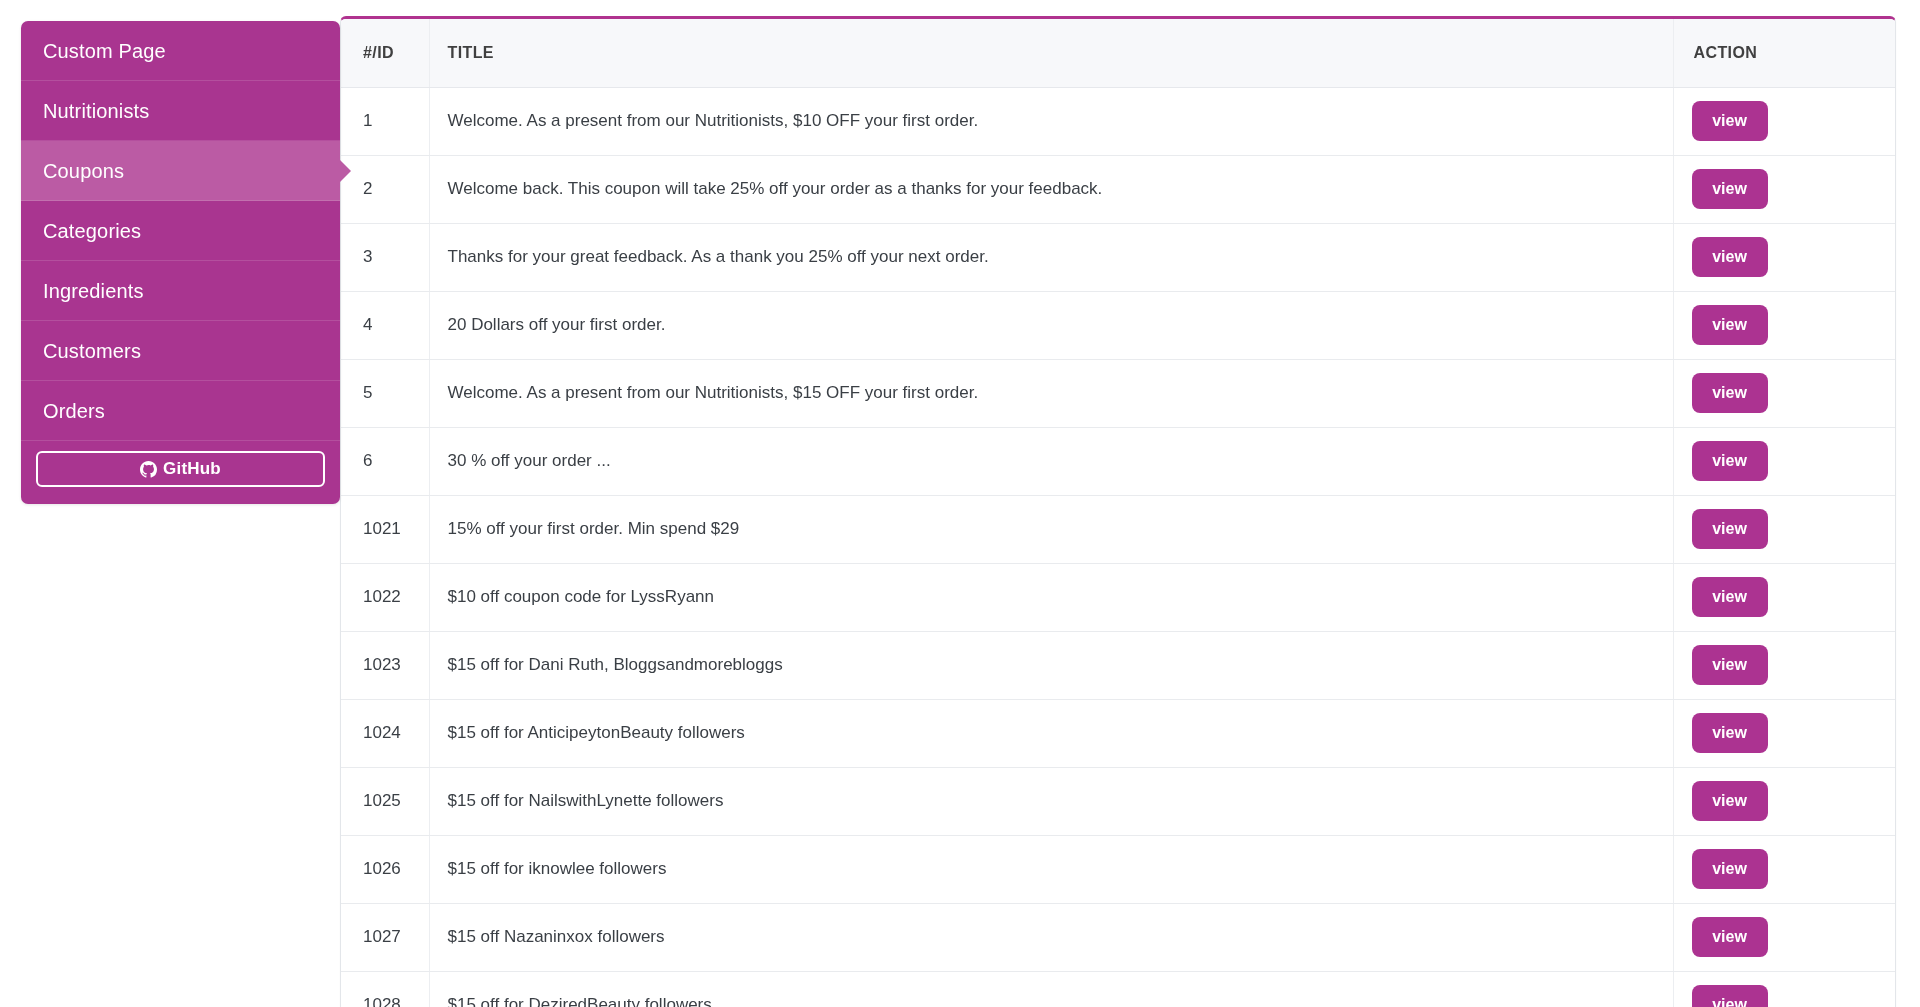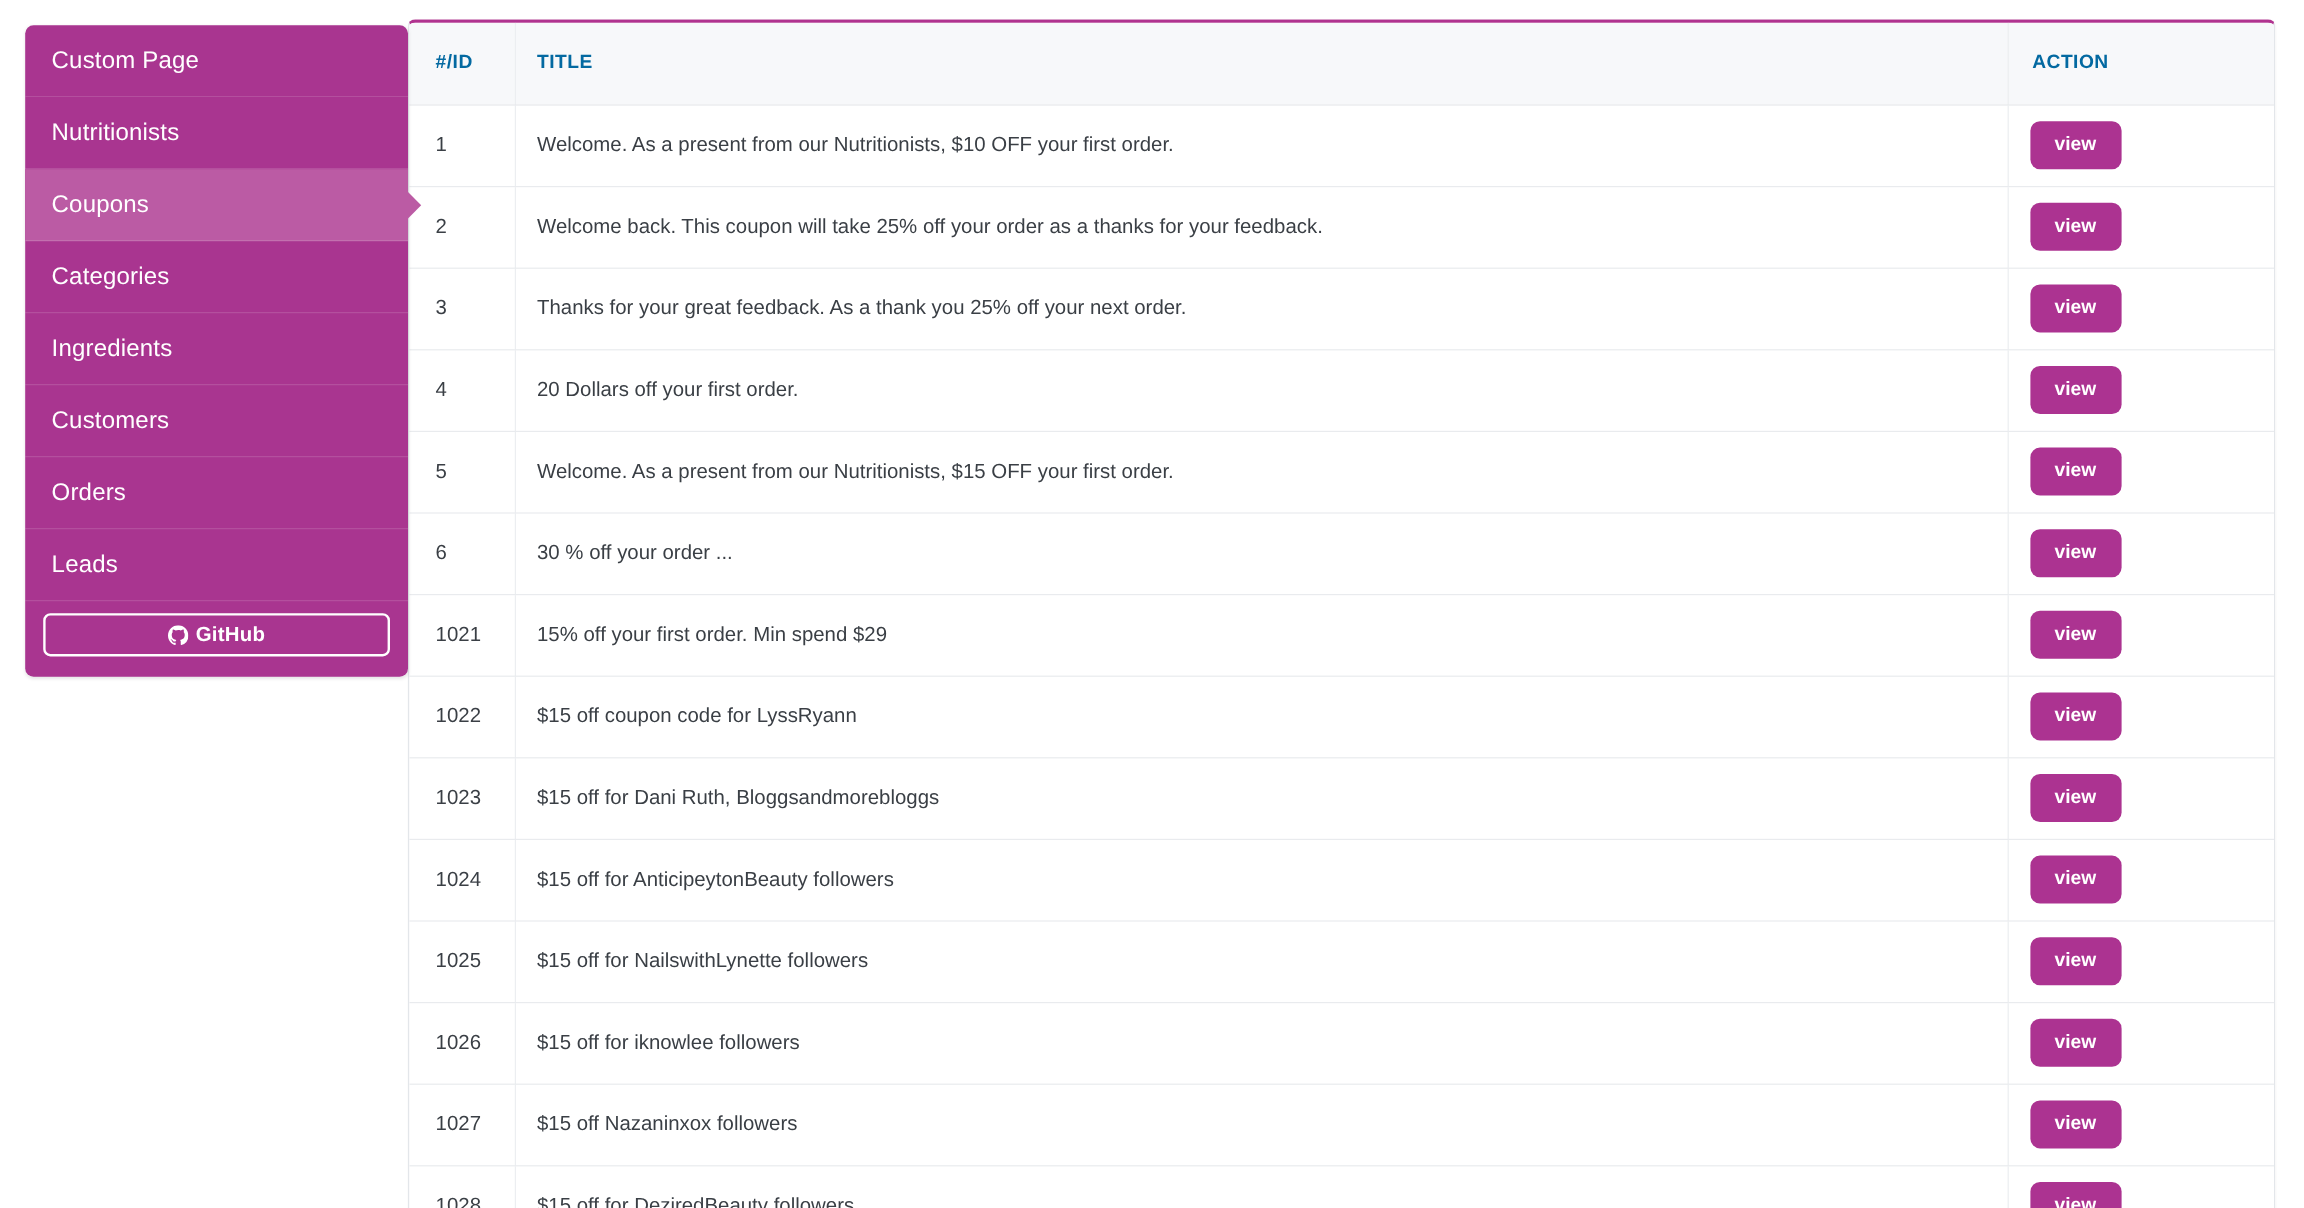--- a/index.html
+++ b/index.html
@@ -105,21 +105,21 @@
     overflow: hidden;
     box-shadow: 0 1px 2px rgba(0,0,0,0.04);
   }
   table.data {
     width: 100%;
     border-collapse: collapse;
     table-layout: fixed;
   }
   table.data thead th {
     background: #f7f8fa;
-    color: #0369a1;
+    color: #404040;
     font-size: 16px;
     font-weight: 700;
     text-align: left;
     letter-spacing: 0.4px;
     padding: 20px 18px;
     border-bottom: 1px solid #e6e8ec;
     vertical-align: middle;
     height: 68px;
   }
   table.data thead th.c-id { width: 88px; padding-left: 22px; border-right: 1px solid #eceef1; }
@@ -164,21 +164,20 @@
   <div class="sidebar-wrap">
     <nav class="sidebar">
       <div id="nav-list">
           <a class="nav-item"><span>Custom Page</span></a>
           <a class="nav-item"><span>Nutritionists</span></a>
           <a class="nav-item active"><span>Coupons</span></a>
           <a class="nav-item"><span>Categories</span></a>
           <a class="nav-item"><span>Ingredients</span></a>
           <a class="nav-item"><span>Customers</span></a>
           <a class="nav-item"><span>Orders</span></a>
-          <a class="nav-item"><span>Leads</span></a>
         </div>
       <div class="github-wrap">
         <a class="github-btn">
           <span class="gh-icon">
             <svg width="17" height="17" viewBox="0 0 16 16" aria-hidden="true">
               <path fill="#ffffff" d="M8 0C3.58 0 0 3.58 0 8c0 3.54 2.29 6.53 5.47 7.59.4.07.55-.17.55-.38
                 0-.19-.01-.82-.01-1.49-2.01.37-2.53-.49-2.69-.94-.09-.23-.48-.94-.82-1.13-.28-.15-.68-.52-.01-.53.63-.01
                 1.08.58 1.23.82.72 1.21 1.87.87 2.33.66.07-.52.28-.87.51-1.07-1.78-.2-3.64-.89-3.64-3.95
                 0-.87.31-1.59.82-2.15-.08-.2-.36-1.02.08-2.12 0 0 .67-.21 2.2.82a7.42 7.42 0 0 1 2-.27c.68 0
                 1.36.09 2 .27 1.53-1.04 2.2-.82 2.2-.82.44 1.1.16 1.92.08 2.12.51.56.82 1.27.82 2.15 0 3.07-1.87
@@ -233,21 +232,21 @@
               <td class="c-title">30 % off your order ...</td>
               <td class="c-action"><button class="btn btn-view">view</button><button class="btn btn-remove">remove</button></td>
             </tr>
             <tr>
               <td class="c-id">1021</td>
               <td class="c-title">15% off your first order. Min spend $29</td>
               <td class="c-action"><button class="btn btn-view">view</button><button class="btn btn-remove">remove</button></td>
             </tr>
             <tr>
               <td class="c-id">1022</td>
-              <td class="c-title">$15 off coupon code for LyssRyann</td>
+              <td class="c-title">$10 off coupon code for LyssRyann</td>
               <td class="c-action"><button class="btn btn-view">view</button><button class="btn btn-remove">remove</button></td>
             </tr>
             <tr>
               <td class="c-id">1023</td>
               <td class="c-title">$15 off for Dani Ruth, Bloggsandmorebloggs</td>
               <td class="c-action"><button class="btn btn-view">view</button><button class="btn btn-remove">remove</button></td>
             </tr>
             <tr>
               <td class="c-id">1024</td>
               <td class="c-title">$15 off for AnticipeytonBeauty followers</td>

